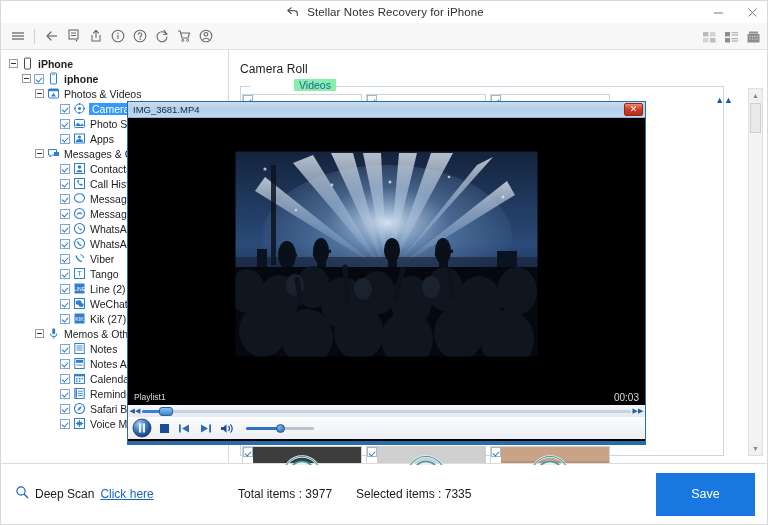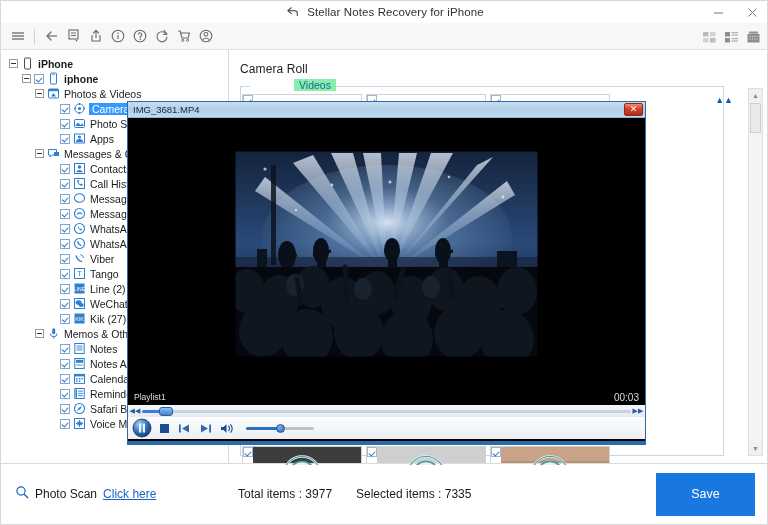--- a/index.html
+++ b/index.html
@@ -1138,20 +1138,20 @@
   </div>
 
   <div class="statusbar">
     <div class="deepscan">
       <span>
         <svg width="14" height="14" viewBox="0 0 14 14">
           <circle cx="6" cy="6" r="4.1" fill="none" stroke="#1a63c7" stroke-width="1.2"></circle>
           <line x1="9.2" y1="9.2" x2="12.6" y2="12.6" stroke="#1a63c7" stroke-width="1.4" stroke-linecap="round"></line>
         </svg>
       </span>
-      <span class="deepscan-label">Photo Scan</span>
+      <span class="deepscan-label">Deep Scan</span>
       <span class="deepscan-link">Click here</span>
     </div>
     <div class="total-items">Total items : 3977</div>
     <div class="selected-items">Selected items : 7335</div>
     <button class="save-btn" style="background: rgb(24, 119, 224);">Save</button>
   </div>
 </div>
 
 </body></html>

